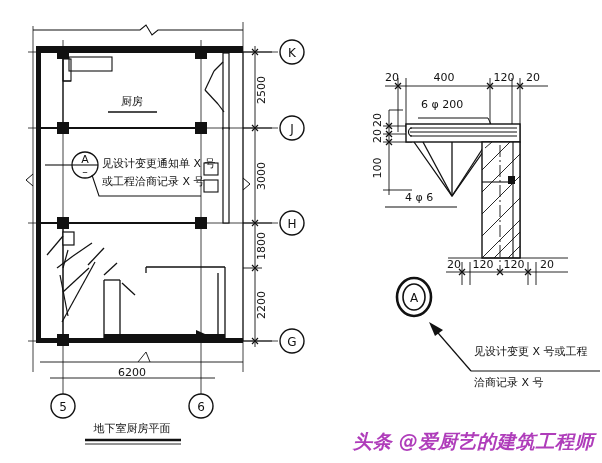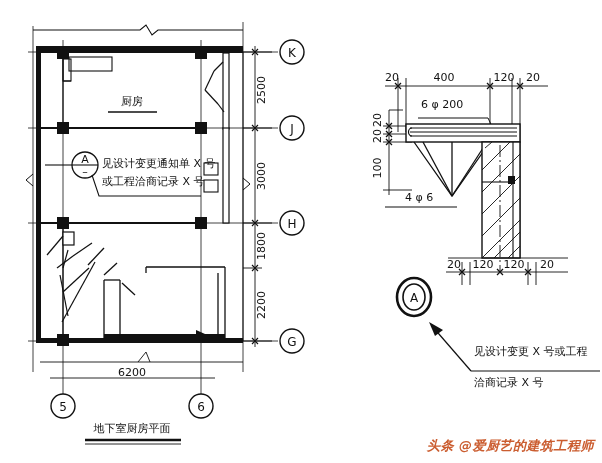--- a/index.html
+++ b/index.html
@@ -31,22 +31,22 @@
     font-family: "DejaVu Sans", "Liberation Sans", sans-serif;
     fill: #111111;
   }
   .lbl-cjk { font-size: 11px; }
   .lbl-num { font-size: 11px; }
   .lbl-grid { font-size: 12px; }
   .watermark {
     position: absolute;
     right: 8px;
     bottom: 8px;
-    font-size: 13px;
-    color: #c2410c;
+    font-size: 19px;
+    color: #a21caf;
     font-family: "DejaVu Sans", "Liberation Sans", sans-serif;
     letter-spacing: 0.5px;
     white-space: nowrap;
     font-style: italic;
     font-weight: bold;
     opacity: 0.85;
   }
 </style>
 </head>
 <body>

